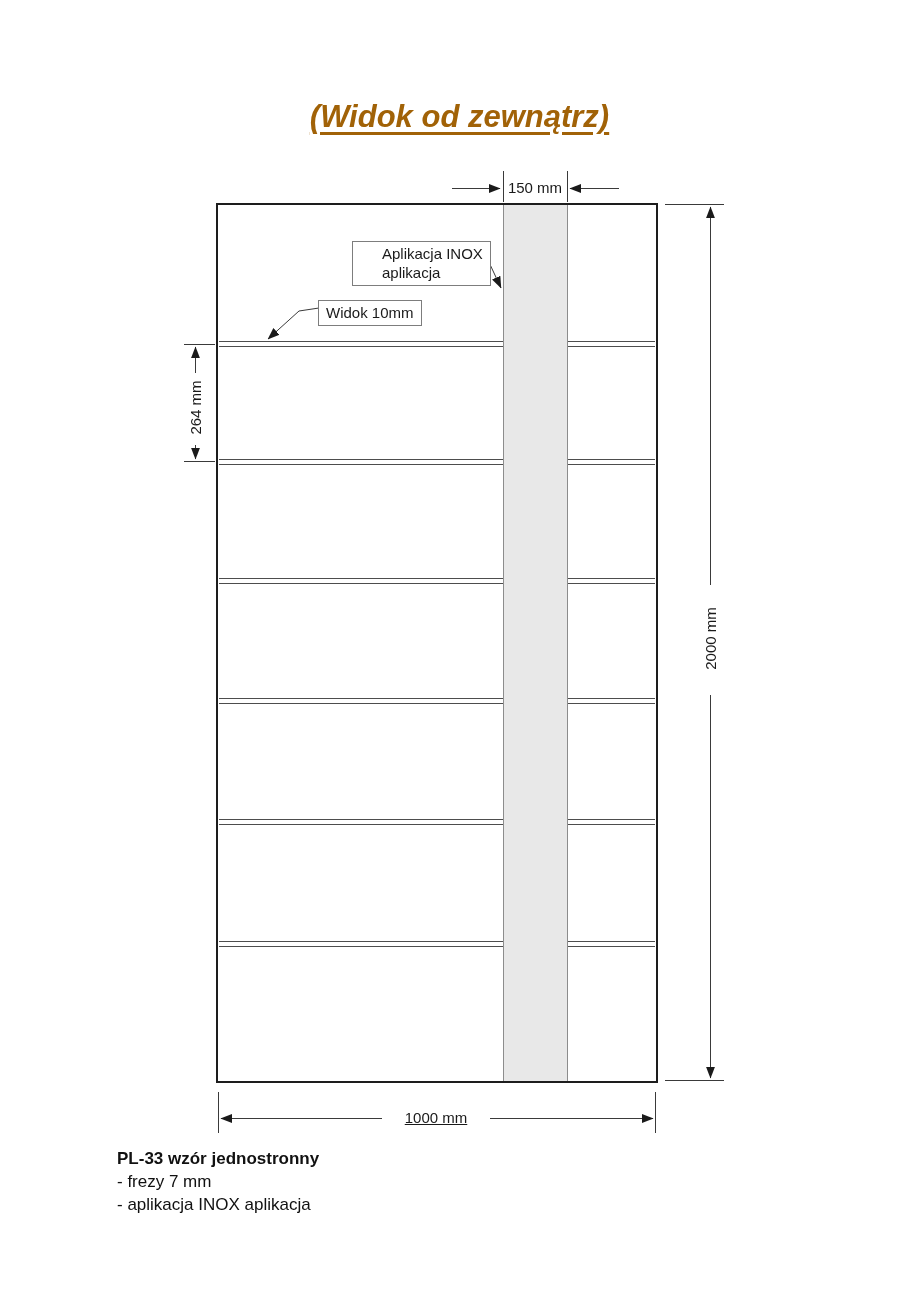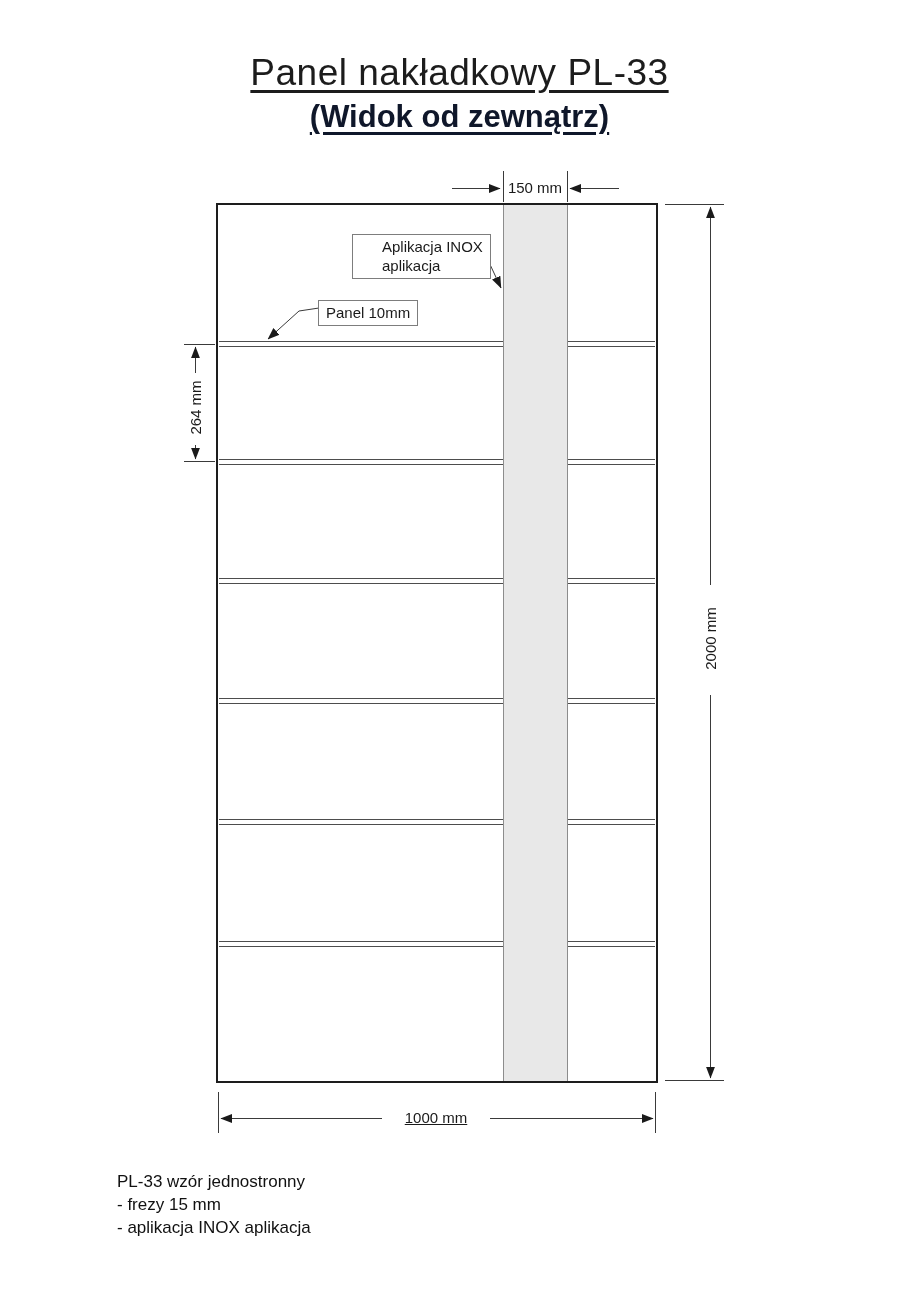--- a/index.html
+++ b/index.html
@@ -29,23 +29,24 @@
     text-underline-offset: 5px;
     letter-spacing: 0.5px;
   }
   .subtitle {
     position: absolute;
     left: 0; top: 99px;
     width: 919px;
     text-align: center;
     font-size: 31px;
     font-weight: 700;
-    color: #0f172a;
+    color: #a16207;
     text-decoration: underline;
     text-underline-offset: 5px;
+    font-style: italic;
   }
 
   
   .drawing { position: absolute; left: 0; top: 0; width: 919px; height: 1046px; }
 
   .panel-outline {
     position: absolute;
     left: 216px; top: 203px;
     width: 442px; height: 880px;
     border: 2px solid #1d1d1d;
@@ -95,40 +96,39 @@
     position: absolute;
     background: #ffffff;
     border: 1px solid #7d7d7d;
     font-size: 15px;
     line-height: 1.28;
     color: #1a1a1a;
     padding: 2px 7px 3px 7px;
     z-index: 5;
     white-space: nowrap;
   }
-  .callout-inox { left: 352px; top: 234px; padding-left: 29px; }
+  .callout-inox { left: 352px; top: 241px; padding-left: 29px; }
   .callout-frez { left: 318px; top: 300px; }
 
   
   .notes {
     position: absolute;
     left: 117px; top: 1147px;
     font-size: 17px;
     line-height: 23px;
     color: #111;
     z-index: 5;
   }
-  .notes .heading { font-weight: 400; margin-top: 23px; }
+  .notes .heading { font-weight: 700; }
 </style>
 </head>
 <body>
 
 <div id="canvas">
 
-  <div class="title">Panel nakładkowy PL-33</div>
   <div class="subtitle">(Widok od zewnątrz)</div>
 
   <div class="drawing">
 
     <div class="panel-outline"></div>
 
     <div class="groove g1"></div>
     <div class="groove g2"></div>
     <div class="groove g3"></div>
     <div class="groove g4"></div>
@@ -173,23 +173,23 @@
     <div class="dim dim-150">150 mm</div>
     <div class="dim dim-264">264 mm</div>
     <div class="dim dim-2000">2000 mm</div>
     <div class="dim dim-1000">1000 mm</div>
 
     <div class="callout callout-inox">
       <div>Aplikacja INOX</div>
       <div>aplikacja</div>
     </div>
     <div class="callout callout-frez">
-      <span>Panel 10mm</span>
+      <span>Widok 10mm</span>
     </div>
   </div>
 
   <div class="notes">
     <div class="heading">PL-33 wzór jednostronny</div>
-    <div>- frezy 15 mm</div>
+    <div>- frezy 7 mm</div>
     <div>- aplikacja INOX aplikacja</div>
   </div>
 
 </div>
 
 </body></html>

